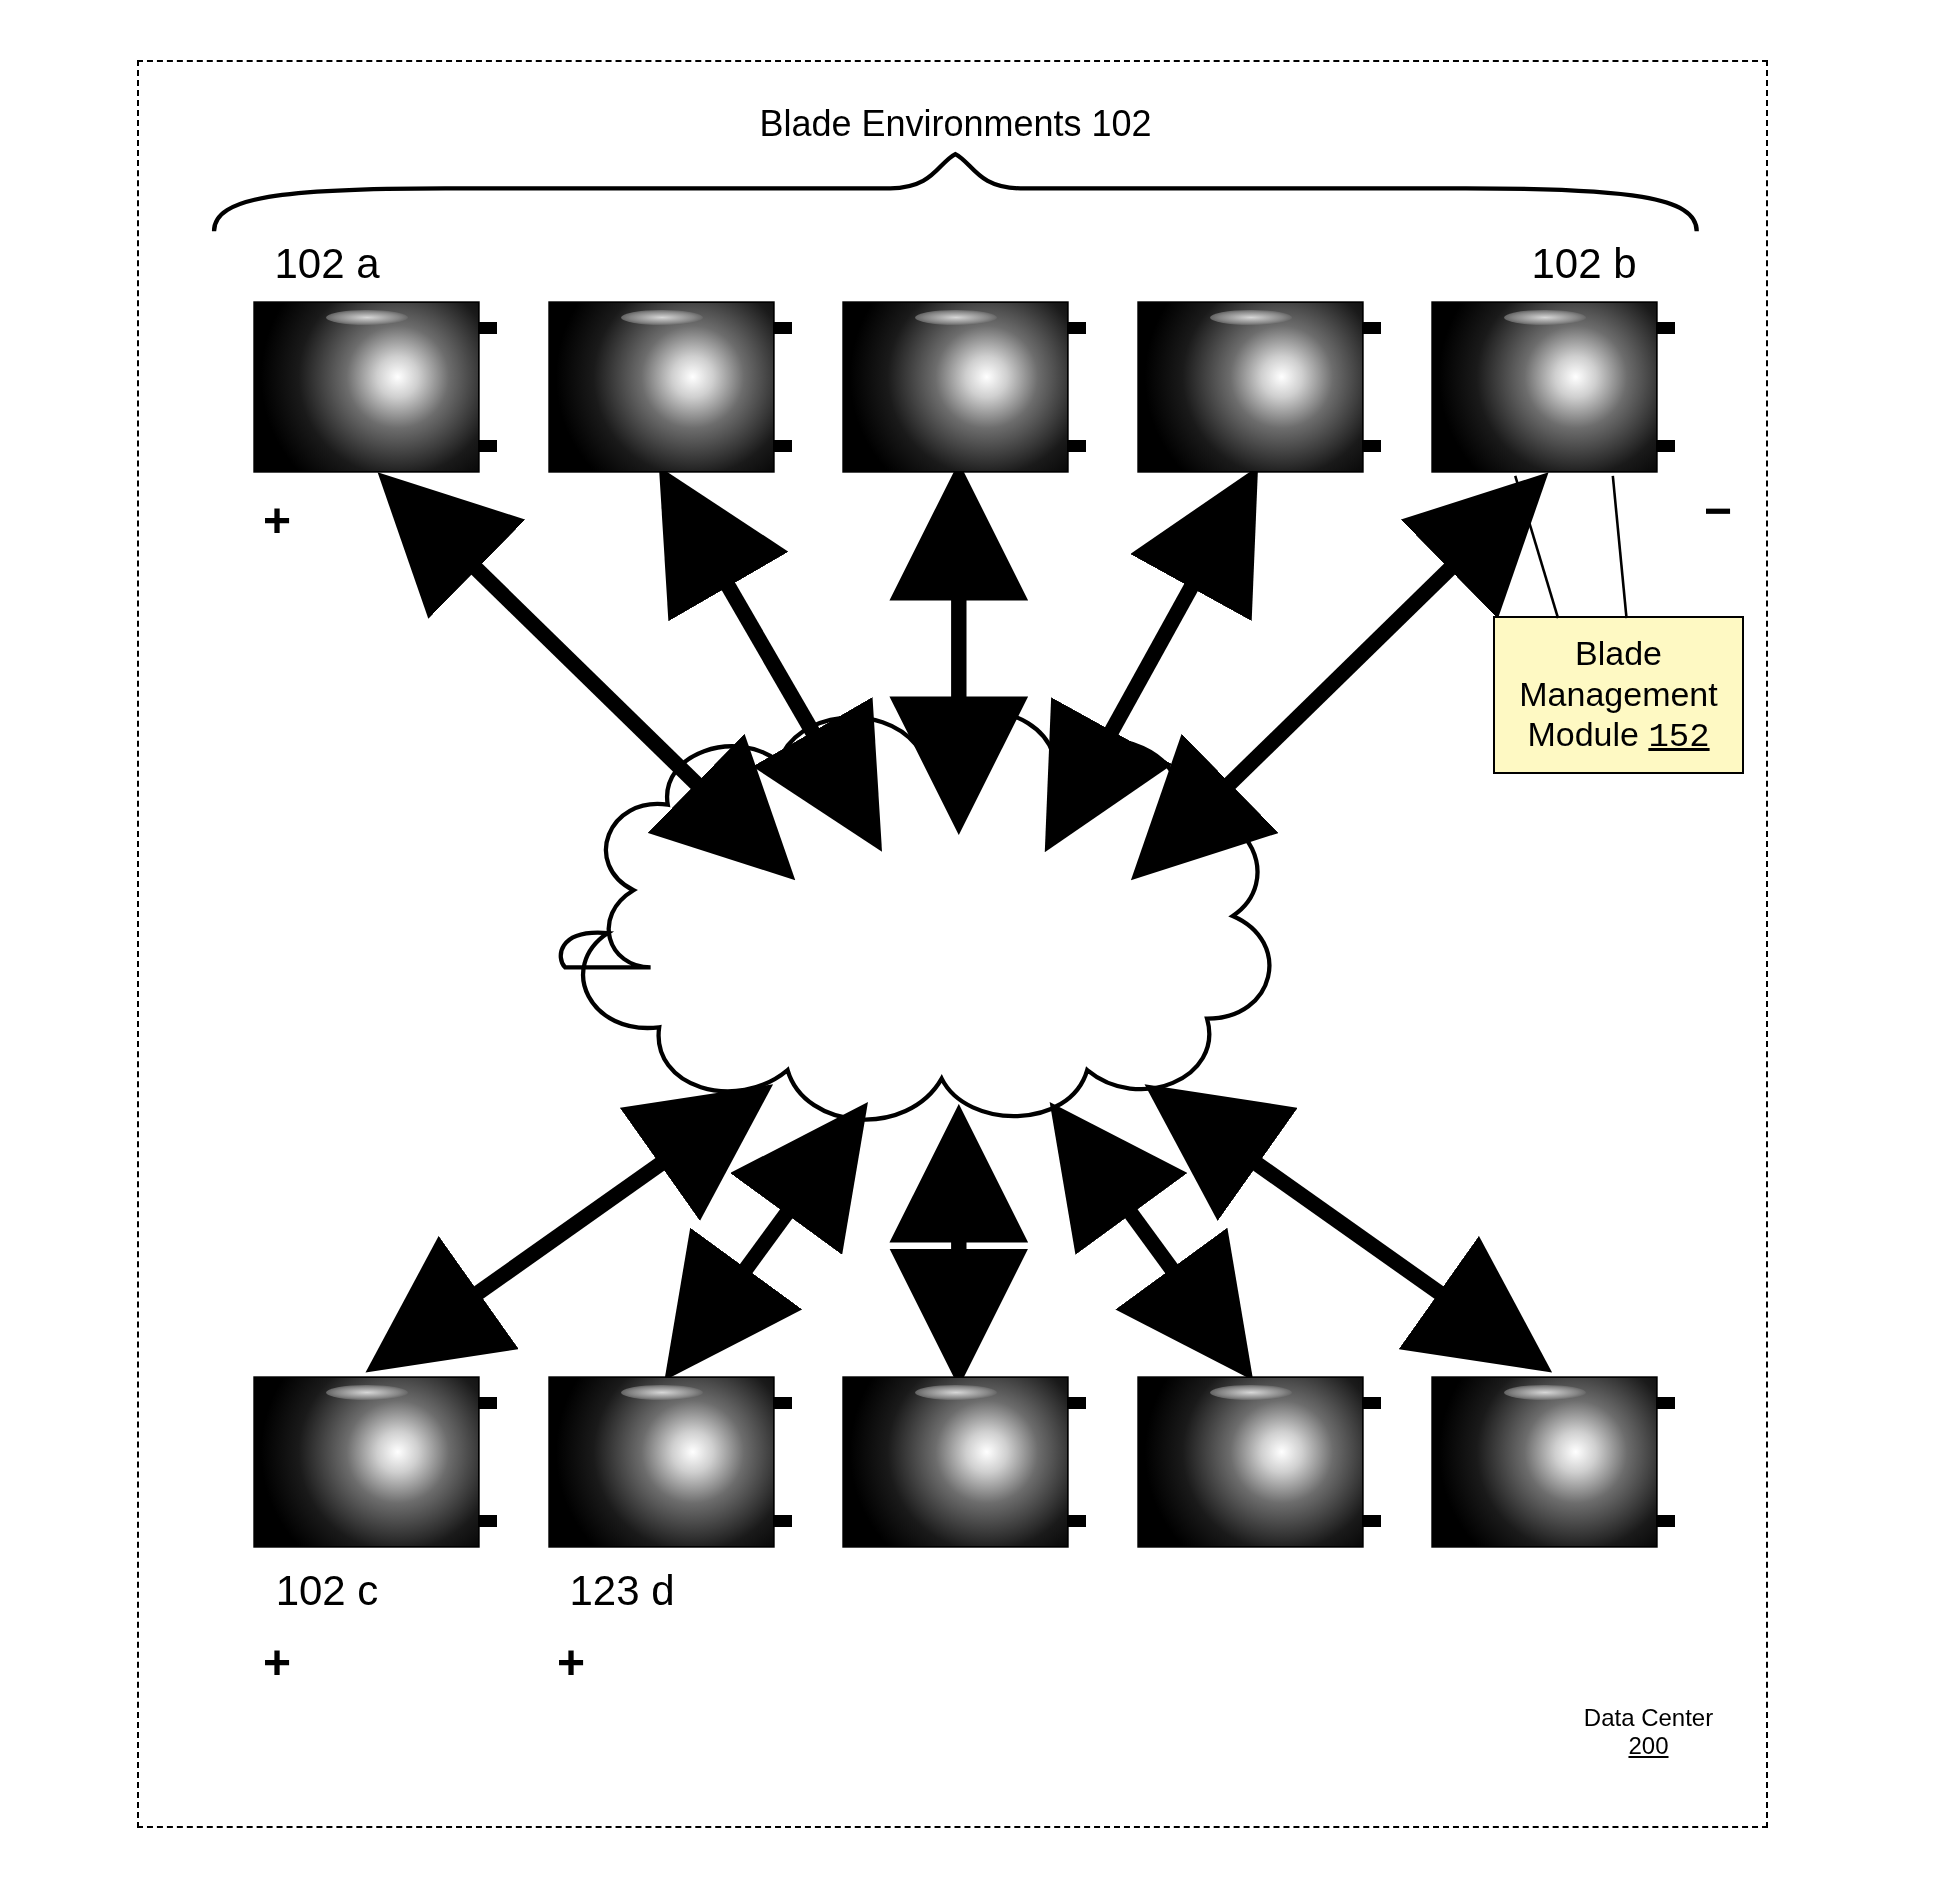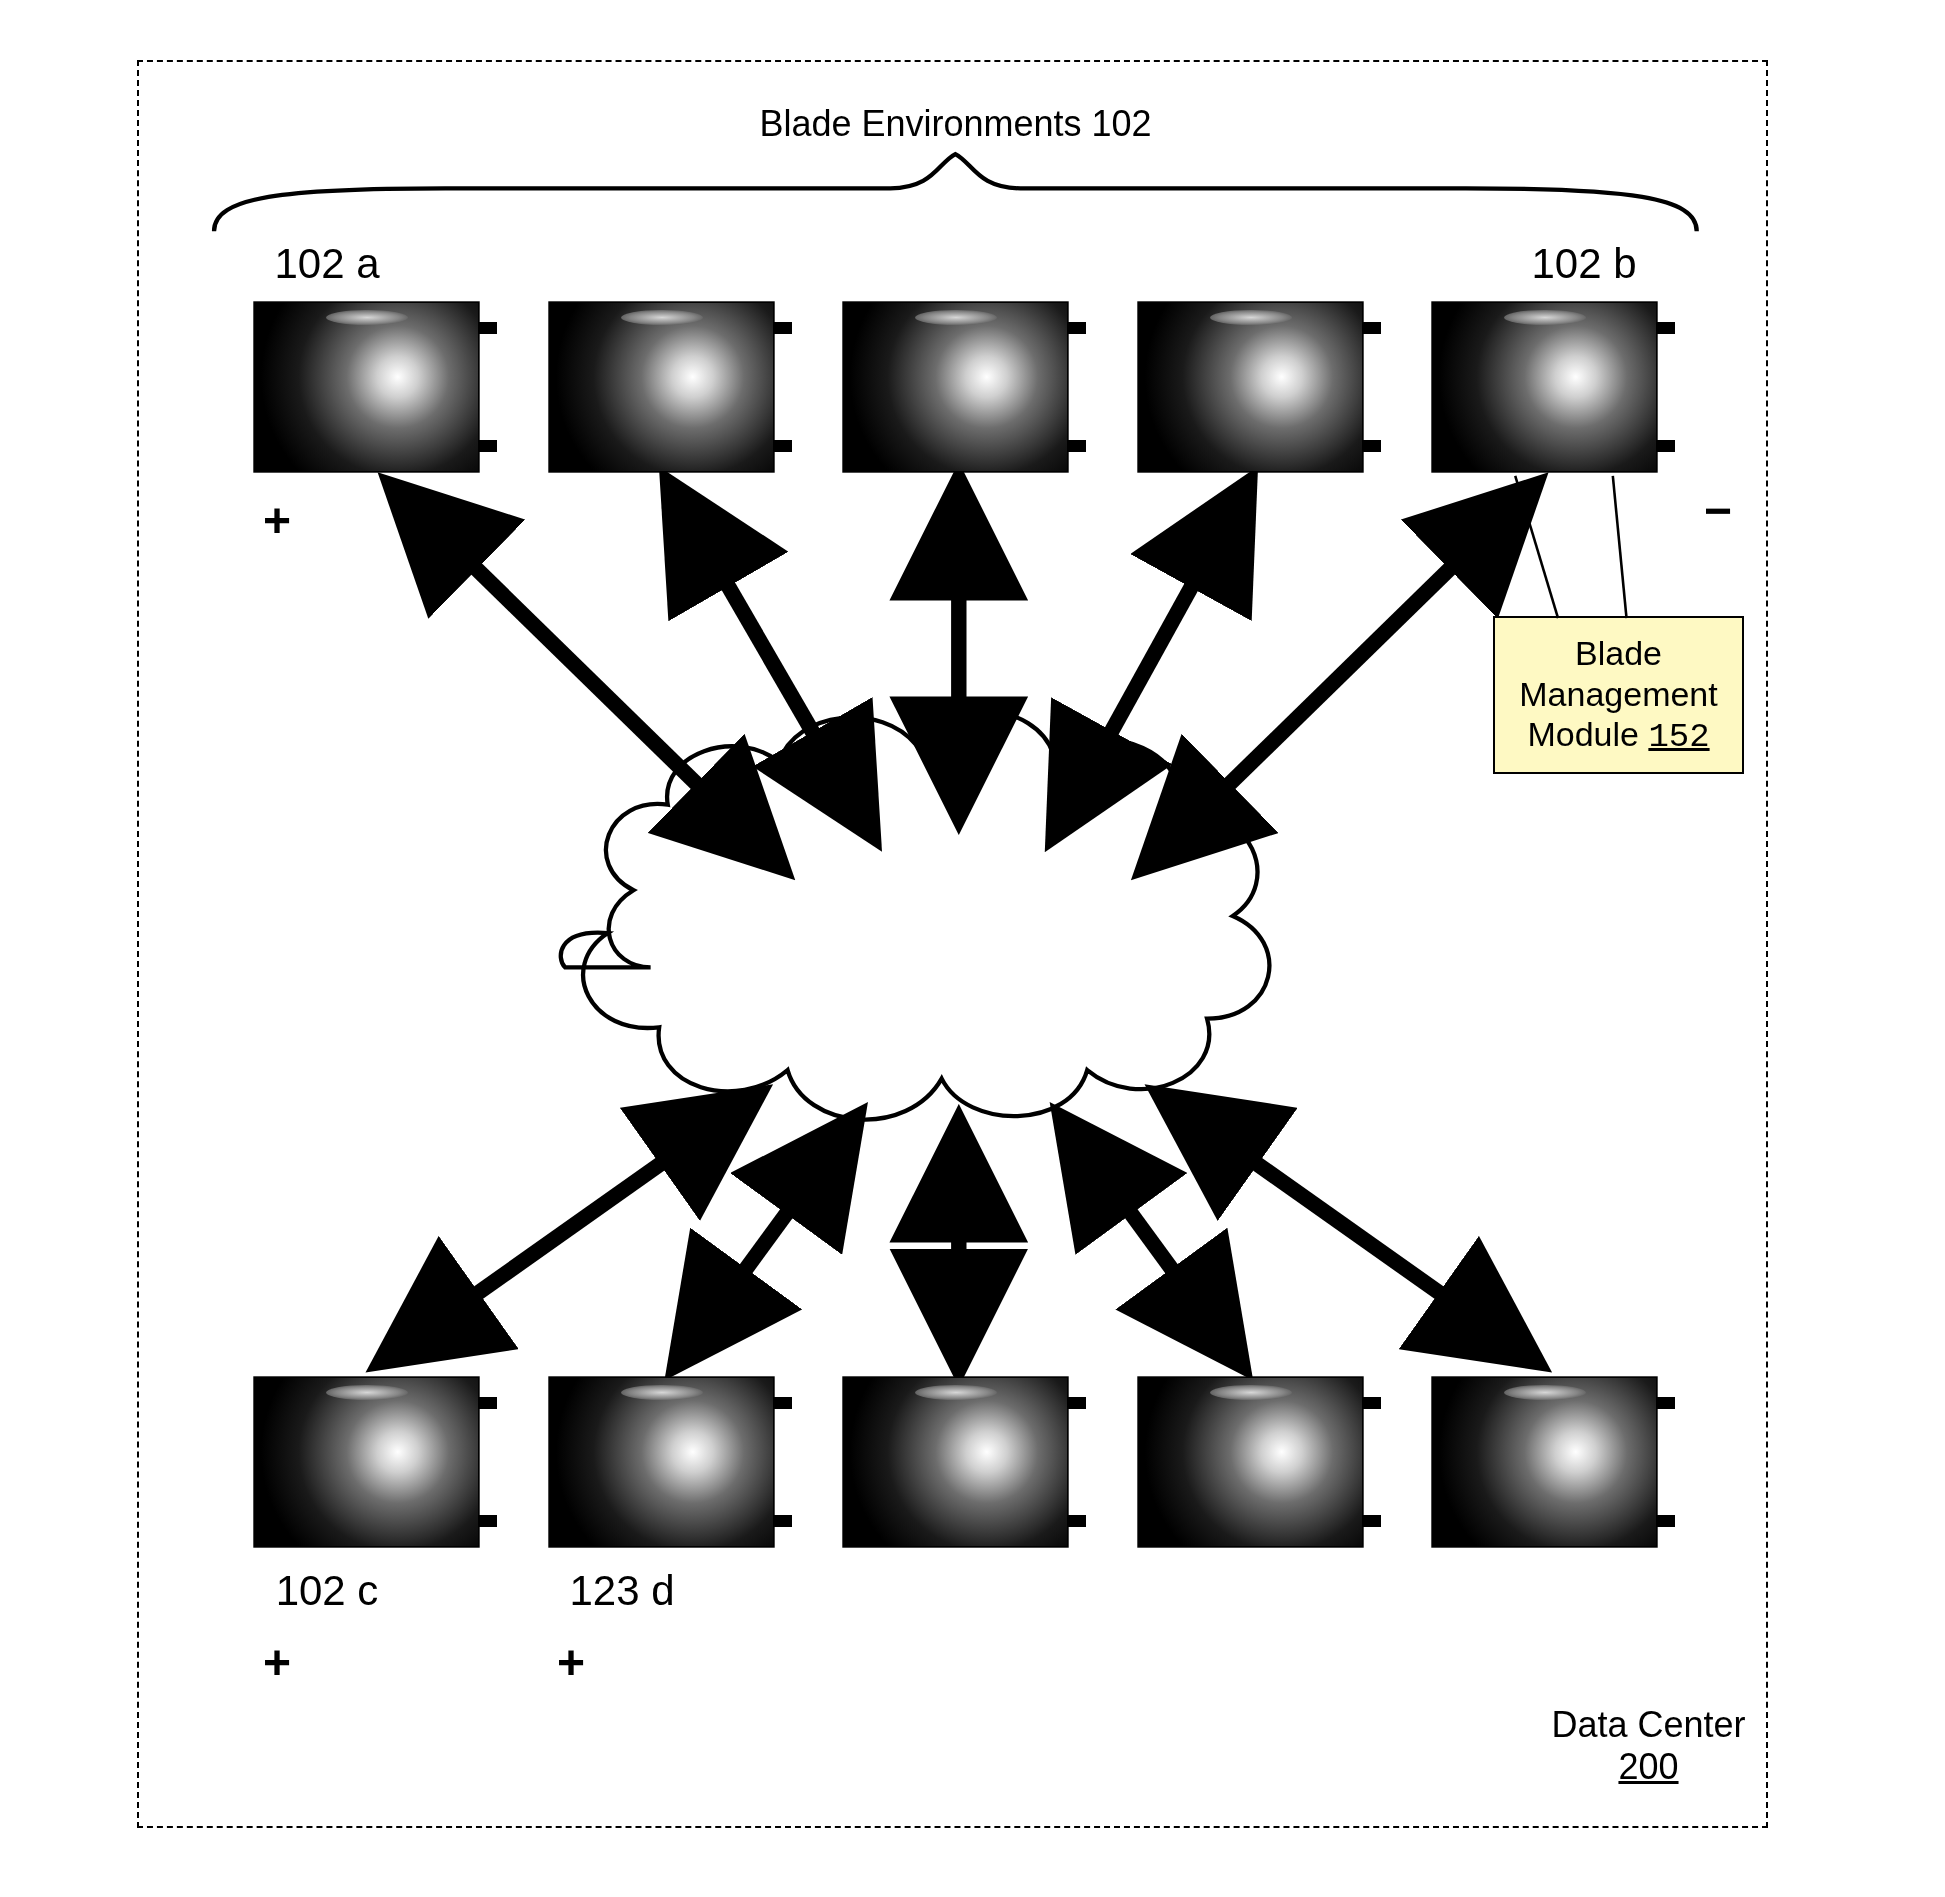--- a/index.html
+++ b/index.html
@@ -92,21 +92,21 @@
 
   .cloud-label {
     position: absolute;
     font-size: 36px;
     text-align: center;
   }
   .cloud-label .ul { text-decoration: underline; }
 
   .dc-label {
     position: absolute;
-    font-size: 36px;
+    font-size: 24px;
     text-align: center;
   }
   .dc-label .ul { text-decoration: underline; }
 
   svg.overlay {
     position: absolute;
     left: 0; top: 0;
     width: 1945px;
     height: 1897px;
     pointer-events: none;

